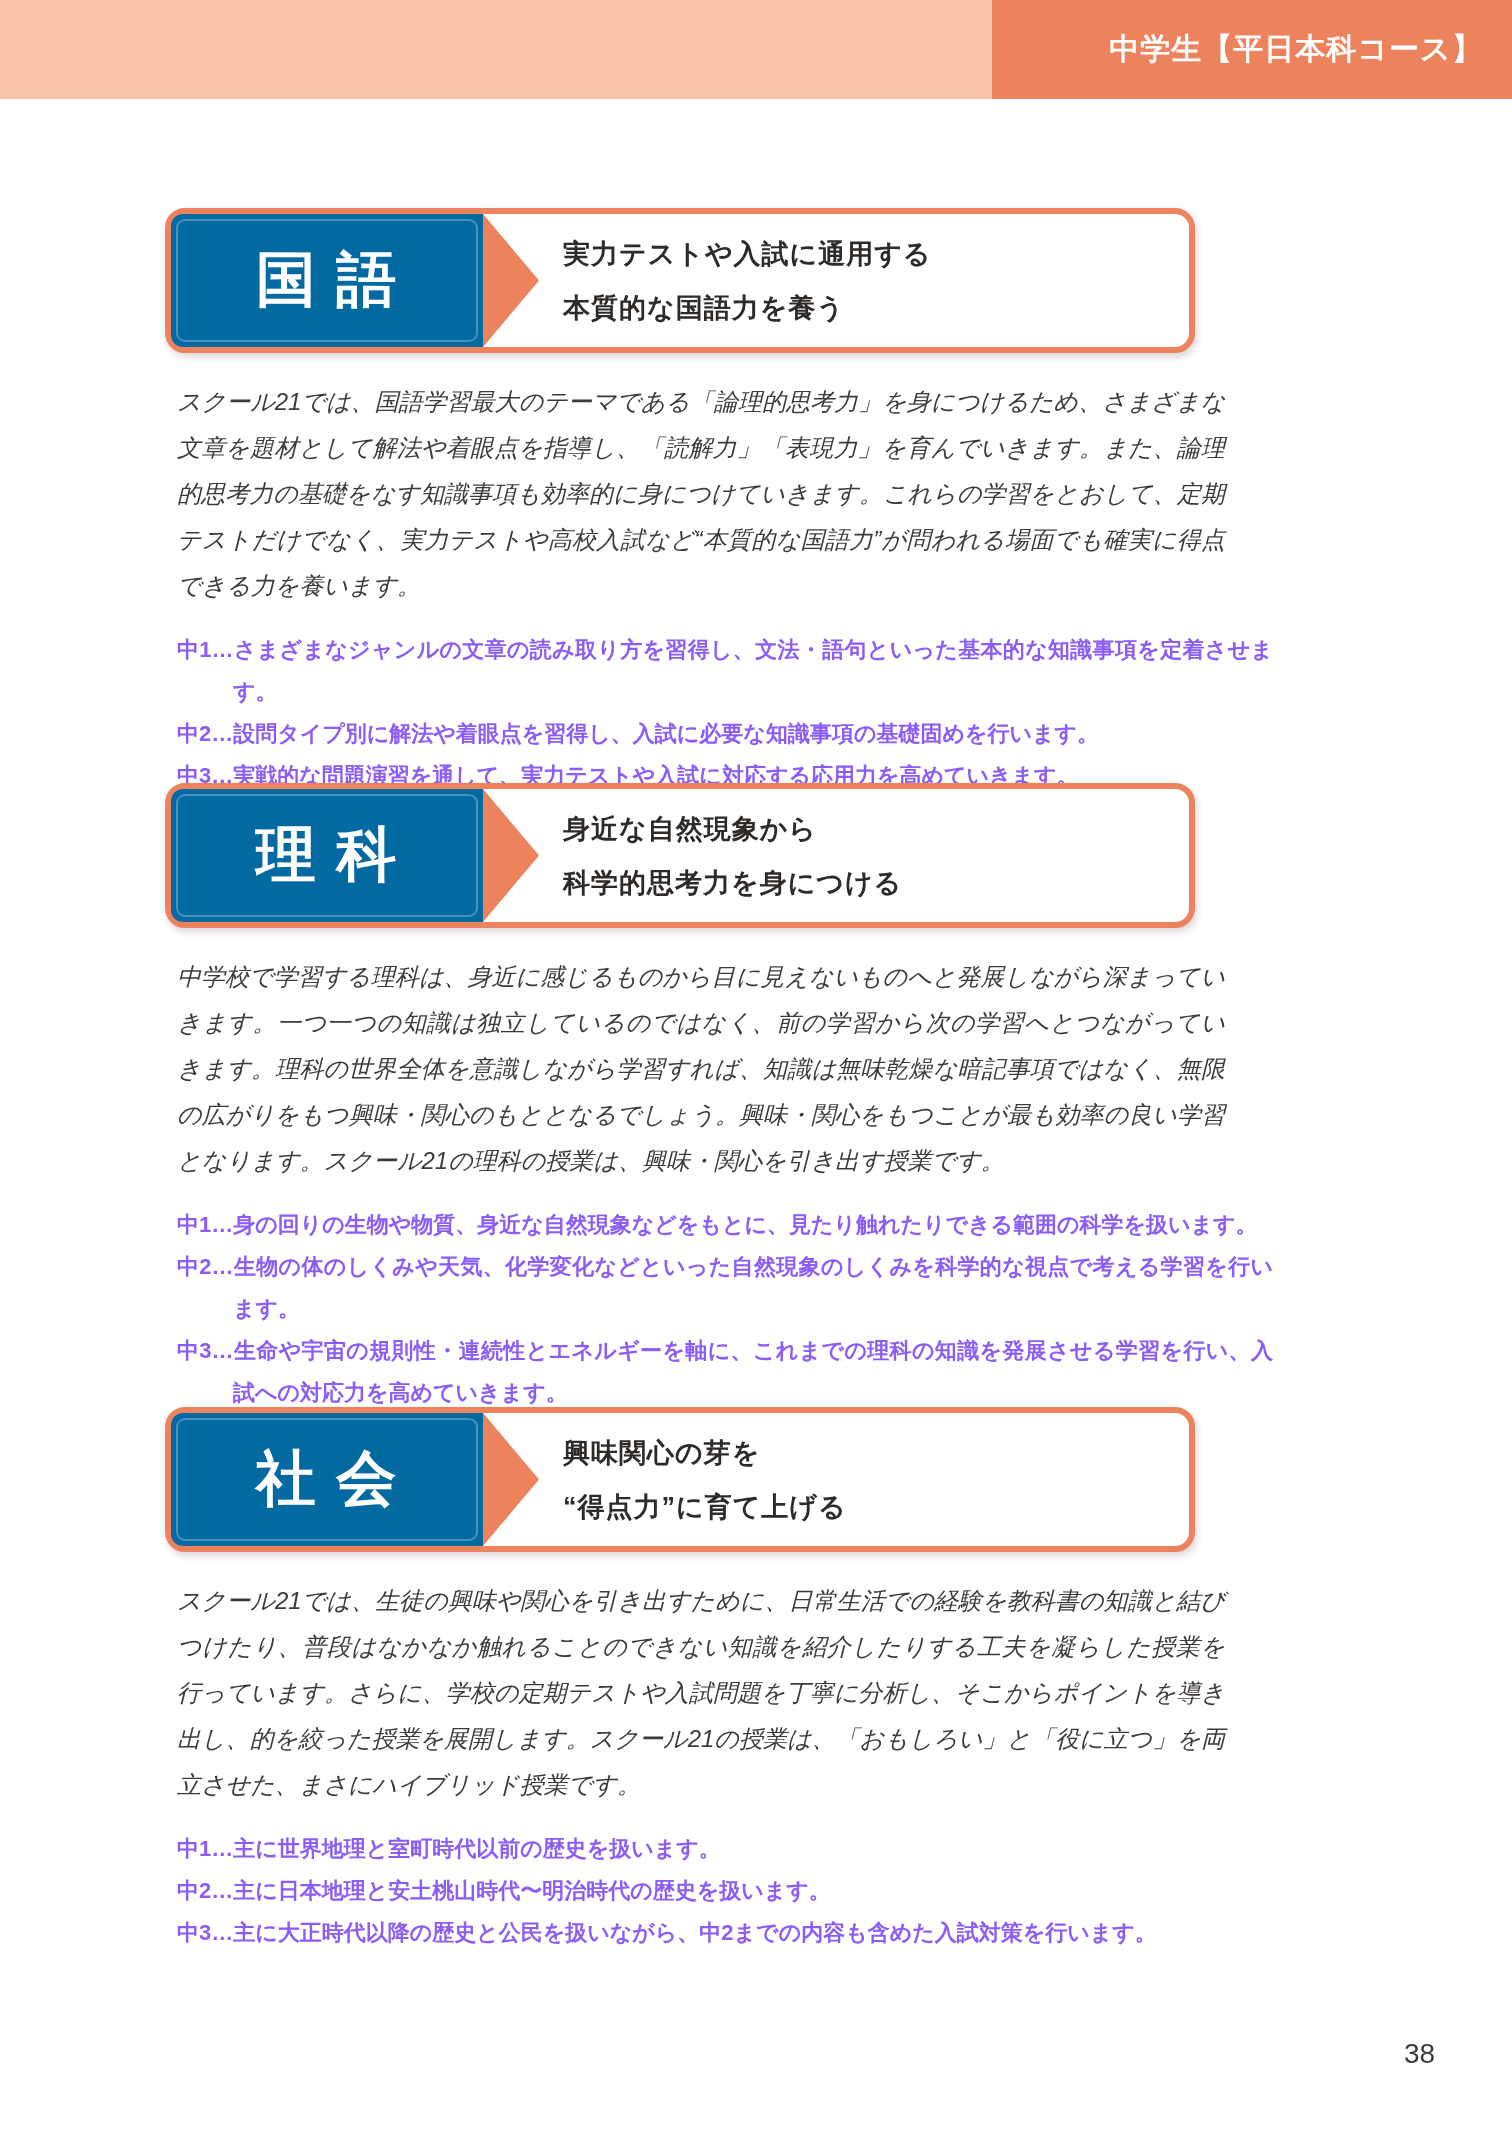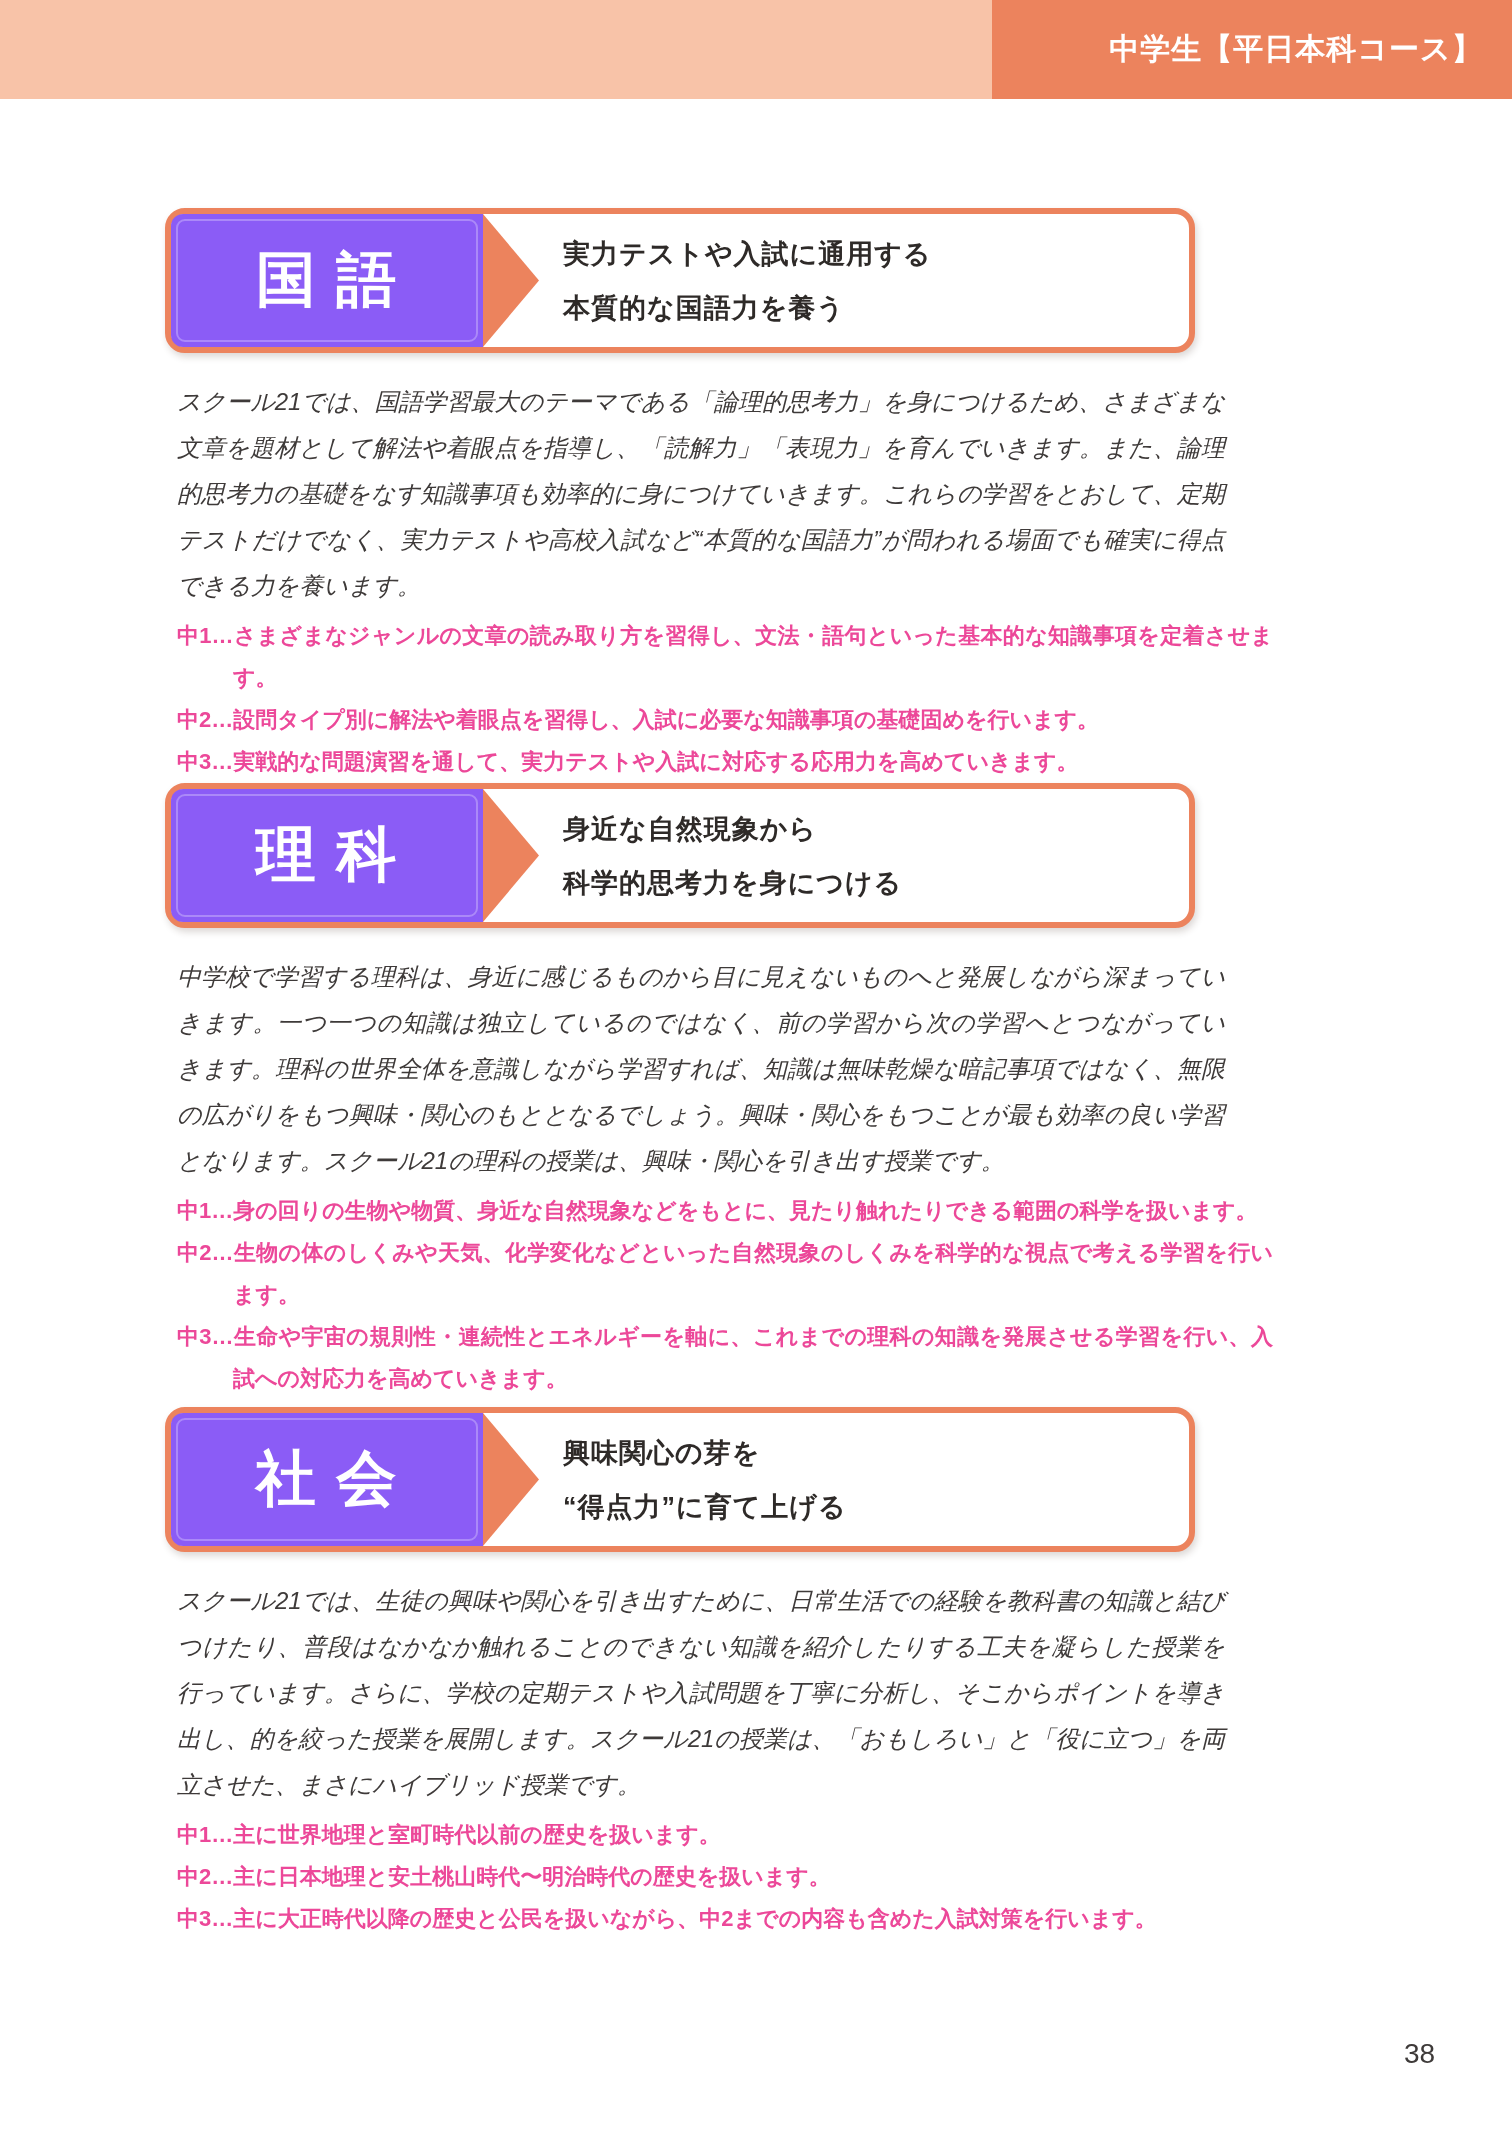--- a/index.html
+++ b/index.html
@@ -25,21 +25,21 @@
 
   .banner{
     position:relative;box-sizing:border-box;
     width:1030px;height:145px;
     background:#ffffff;
     border:6px solid #EC835D;border-radius:20px;
     box-shadow:2px 4px 7px rgba(60,40,30,0.18);
   }
   .banner-label{
     position:absolute;left:0;top:0;bottom:0;width:312px;
-    background:#8b5cf6;
+    background:#0369a1;
     border-radius:12px 0 0 12px;
     display:flex;align-items:center;justify-content:center;
     color:#ffffff;font-size:60px;font-weight:bold;letter-spacing:2px;
   }
   .banner-label::after{
     content:"";position:absolute;inset:5px;
     border:2px solid rgba(255,255,255,0.28);border-radius:9px;
     pointer-events:none;
   }
   .banner-chevron{
@@ -55,22 +55,22 @@
   }
   
   .body-text{
     margin:26px 0 0 12px;width:1048px;
     font-size:24px;line-height:46px;color:#3E3A39;
     text-align:justify;
     font-style:italic;
   }
   
   .grade-notes{
-    margin:6px 0 0 12px;width:1096px;
-    color:#ec4899;font-size:22px;font-weight:bold;line-height:42px;
+    margin:20px 0 0 12px;width:1096px;
+    color:#8b5cf6;font-size:22px;font-weight:bold;line-height:42px;
   }
   .grade-notes p{margin:0;padding-left:56px;text-indent:-56px;text-align:justify;}
   
   .page-number{
     position:absolute;left:1404px;top:2038px;
     font-size:28px;color:#3E3A39;
   }
 </style>
 </head>
 <body>

